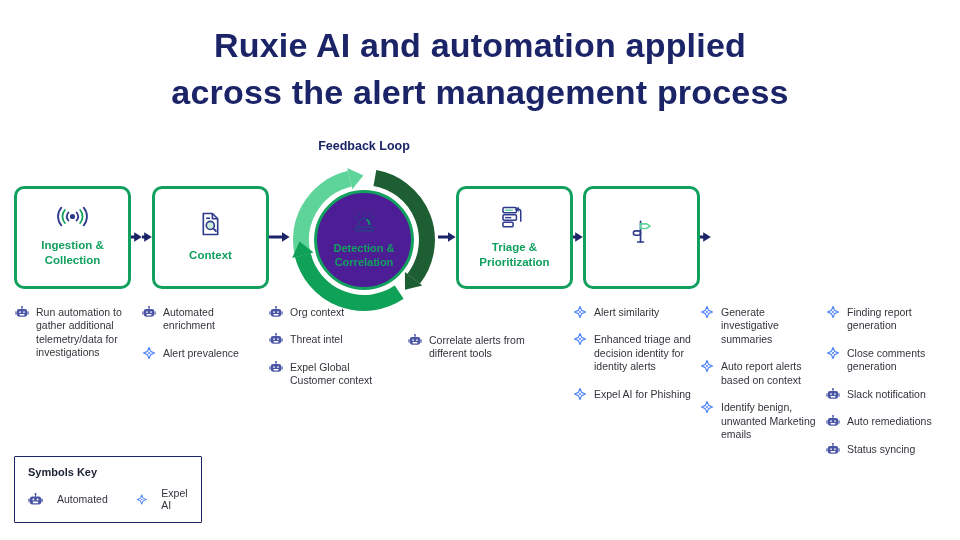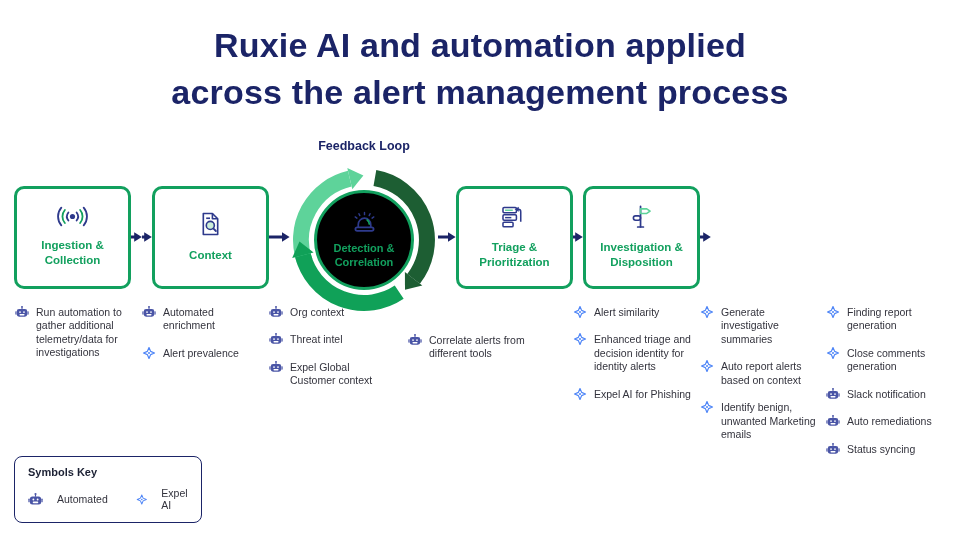--- a/index.html
+++ b/index.html
@@ -32,36 +32,36 @@
   .flow-arrow svg{display:block;}
   
   .loop-wrap{flex:none;width:148px;height:166px;position:relative;}
   .loop-label{
     position:absolute;top:-15px;left:-20px;width:188px;text-align:center;
     color:#1B2467;font-size:12.5px;font-weight:bold;
   }
   .loop-svg{position:absolute;left:0;top:0;}
   .loop-inner{
     position:absolute;left:24px;top:36px;width:100px;height:100px;box-sizing:border-box;
-    background:#000000;border:3px solid #12A05E;border-radius:50%;
+    background:#4c1d95;border:3px solid #12A05E;border-radius:50%;
     display:flex;flex-direction:column;align-items:center;justify-content:center;
   }
   .loop-inner .stage-icon{margin-bottom:3px;}
   .loop-inner .stage-label{font-size:11px;}
   
   .bullet-col{position:absolute;}
   .bullet{
     display:flex;gap:7px;margin-bottom:14px;
     font-size:10.5px;line-height:1.28;color:#33333D;
   }
   .bullet .b-icon{flex:none;width:14px;height:14px;margin-top:-1px;}
   
   .symbols-key{
     position:absolute;left:14px;top:456px;width:188px;box-sizing:border-box;
-    border:1.5px solid #1B2467;border-radius:8px;background:#fff;
+    border:1.5px solid #1B2467;border-radius:1px;background:#fff;
     padding:9px 13px 11px 13px;
   }
   .symbols-key .key-title{font-size:11px;font-weight:bold;color:#1B2033;margin-bottom:9px;}
   .key-items{display:flex;align-items:center;gap:28px;}
   .key-item{display:flex;align-items:center;gap:14px;font-size:10.5px;color:#33333D;}
   .key-item .b-icon{width:15px;height:15px;}
 </style>
 </head>
 <body>
 
@@ -206,21 +206,20 @@
 
   <div class="stage-box">
     <span class="stage-icon">
       <svg viewBox="0 0 22 26" width="21" height="25">
         <path d="M10 2.5 V24" stroke="#2E3A8C" stroke-width="1.8" stroke-linecap="round" fill="none"></path>
         <path d="M7 24 h6" stroke="#2E3A8C" stroke-width="1.8" stroke-linecap="round"></path>
         <path d="M10 5 H16.5 L20 7.4 L16.5 9.8 H10 Z" fill="none" stroke="#5ED39A" stroke-width="1.7" stroke-linejoin="round"></path>
         <rect x="2.5" y="12.3" width="7.5" height="4.6" rx="2.3" fill="none" stroke="#2E3A8C" stroke-width="1.7"></rect>
       </svg>
     </span>
-    <div class="stage-label">Investigation &amp; Disposition</div>
   </div>
 
   <div class="flow-arrow" style="width:11px">
     <svg viewBox="0 0 11 14" width="11" height="14">
       <line x1="-1" y1="7" x2="4.5" y2="7" stroke="#1B2467" stroke-width="3"></line>
       <polygon points="3.2,2.2 10.8,7 3.2,11.8" fill="#1B2467"></polygon>
     </svg>
   </div>
 
 </div>

